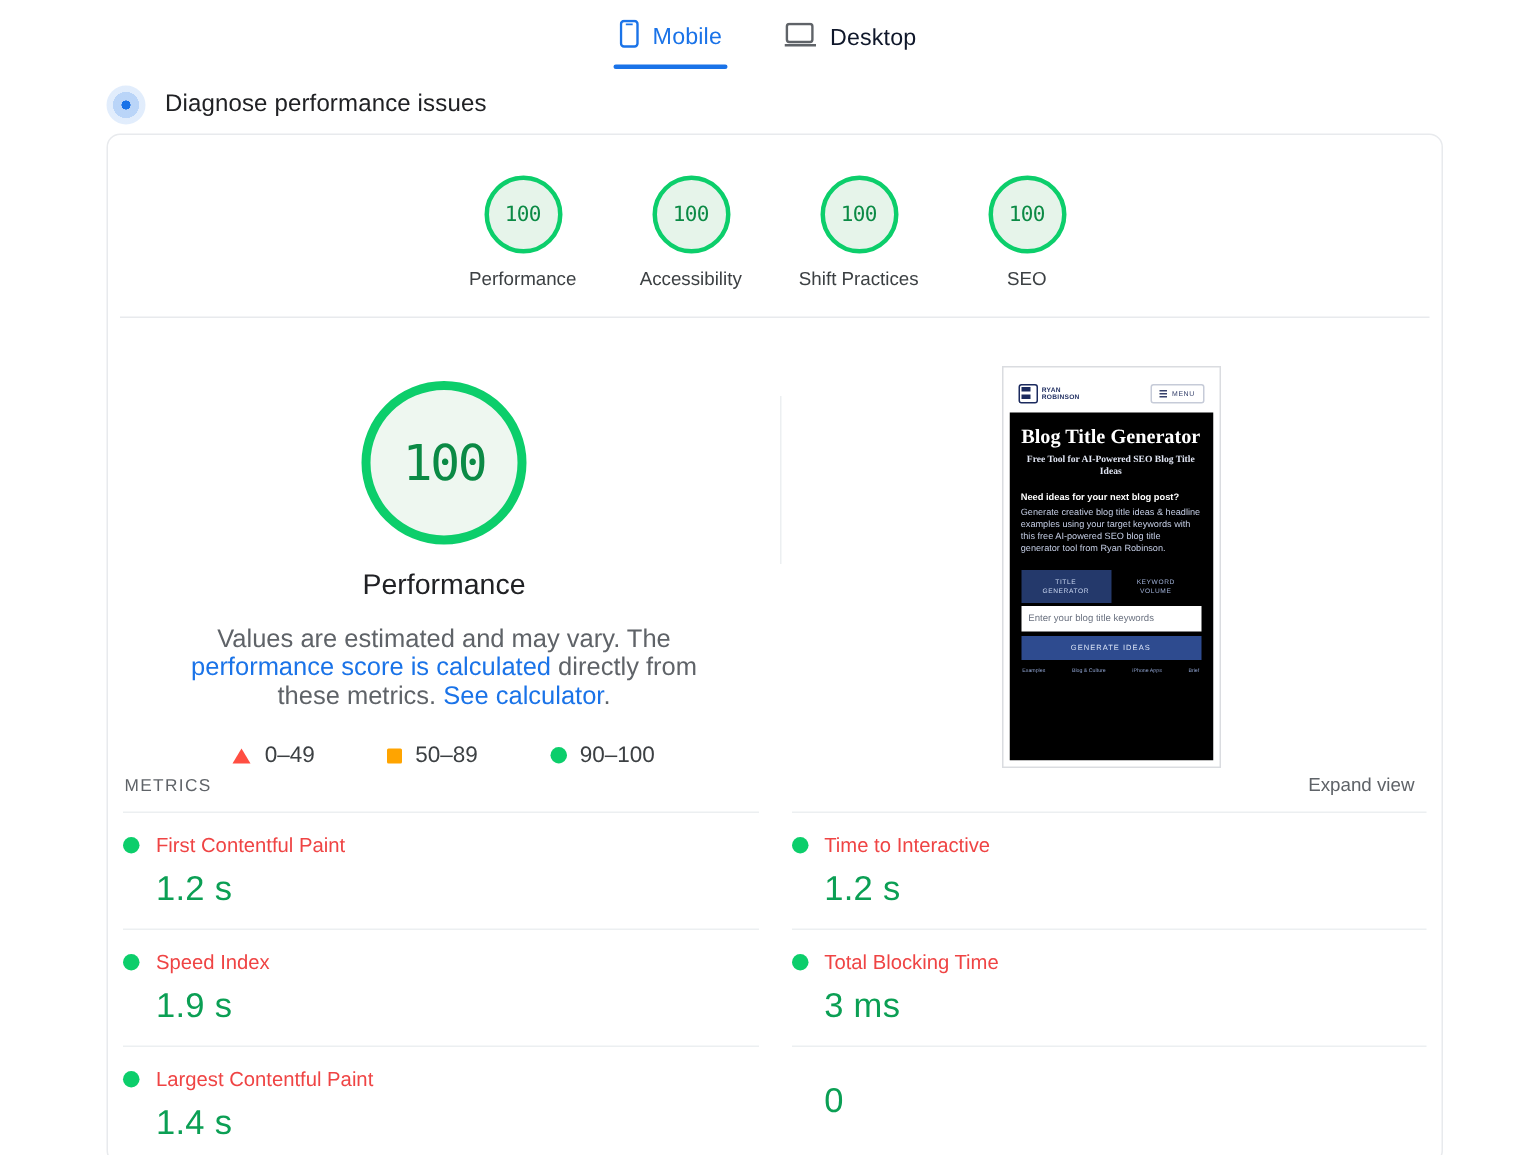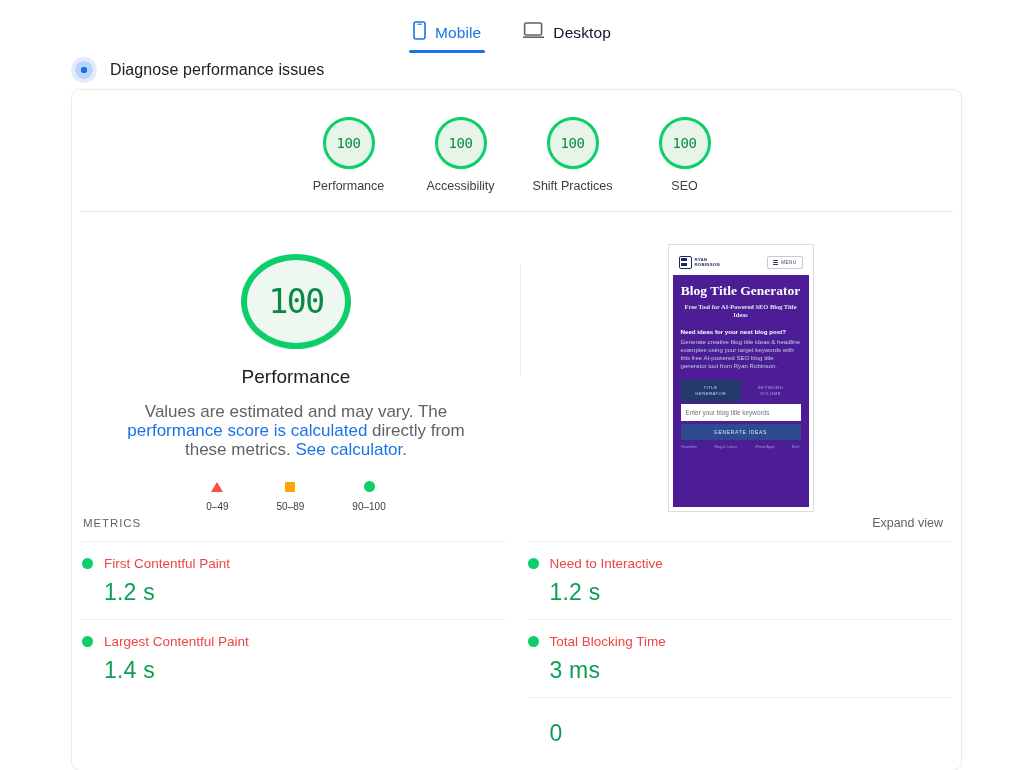--- a/index.html
+++ b/index.html
@@ -14,21 +14,21 @@
     color: #202124;
     overflow: hidden;
     position: relative;
   }
 
   
   .tabbar {
     height: 46px;
     display: flex;
     justify-content: center;
-    align-items: center;
+    align-items: flex-end;
     gap: 34px;
     padding-top: 24px;
     box-sizing: border-box;
   }
   .tab {
     display: flex;
     align-items: center;
     gap: 9px;
     padding: 4px 4px 9px 4px;
     cursor: pointer;
@@ -169,23 +169,22 @@
   .legend {
     display: flex;
     gap: 48px;
     margin-top: 22px;
     align-items: center;
   }
   .legend-item {
     display: flex;
     align-items: center;
     gap: 9px;
-    font-size: 10px;
+    font-size: 15px;
     color: #3c4043;
-    flex-direction: column;
   }
   .sw-tri {
     width: 0; height: 0;
     border-left: 6px solid transparent;
     border-right: 6px solid transparent;
     border-bottom: 10px solid #ff4e42;
   }
   .sw-sq {
     width: 10px; height: 10px;
     background: #ffa400;
@@ -264,21 +263,21 @@
     color: #35406b;
     padding: 3px 5px;
     display: flex;
     align-items: center;
     gap: 3px;
     letter-spacing: .4px;
   }
   .ph-menu .bars { display: flex; flex-direction: column; gap: 1px; }
   .ph-menu .bars i { display:block; width: 5px; height: 1px; background: #35406b; }
   .ph-hero {
-    background: #4c1d95;
+    background: #000000;
     padding: 9px 8px 8px 8px;
     height: calc(100% - 26px);
     box-sizing: border-box;
   }
   .ph-title {
     color: #fff;
     font-family: "Liberation Serif", serif;
     font-weight: bold;
     font-size: 13.5px;
     line-height: 14.5px;
@@ -537,31 +536,38 @@
       <div class="metric-row">
         <div class="metric-name-row">
           <span class="metric-dot"></span>
           <span class="metric-name">First Contentful Paint</span>
         </div>
         <div class="metric-value">1.2 s</div>
       </div>
       <div class="metric-row">
         <div class="metric-name-row">
           <span class="metric-dot"></span>
+          <span class="metric-name">Speed Index</span>
+        </div>
+        <div class="metric-value">1.9 s</div>
+      </div>
+      <div class="metric-row">
+        <div class="metric-name-row">
+          <span class="metric-dot"></span>
           <span class="metric-name">Largest Contentful Paint</span>
         </div>
         <div class="metric-value">1.4 s</div>
       </div>
     </div>
 
     <div class="metrics-col">
       <div class="metric-row">
         <div class="metric-name-row">
           <span class="metric-dot"></span>
-          <span class="metric-name">Need to Interactive</span>
+          <span class="metric-name">Time to Interactive</span>
         </div>
         <div class="metric-value">1.2 s</div>
       </div>
       <div class="metric-row">
         <div class="metric-name-row">
           <span class="metric-dot"></span>
           <span class="metric-name">Total Blocking Time</span>
         </div>
         <div class="metric-value">3 ms</div>
       </div>

